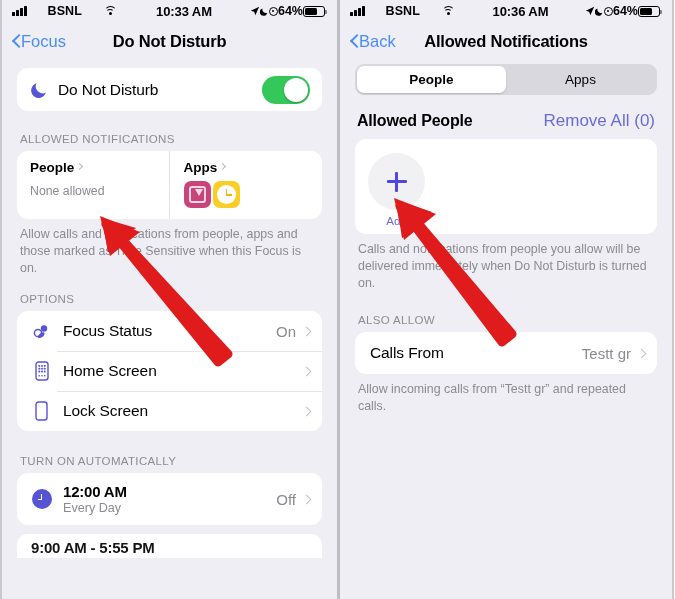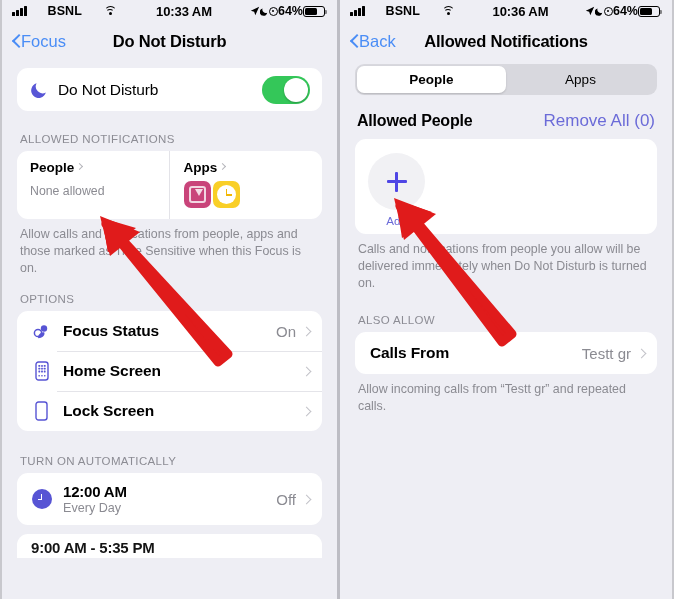--- a/index.html
+++ b/index.html
@@ -163,21 +163,21 @@
   .list-row {
     height: 40px; display: flex; align-items: center;
     padding: 0 12px 0 14px; position: relative;
   }
   .list-row + .list-row::before {
     content:""; position: absolute; left: 40px; right: 0; top: 0;
     height: 1px; background: #e4e4e9;
   }
   .row-icon { width: 21px; margin-right: 11px; flex: none;
               display: flex; align-items: center; justify-content: center; }
-  .row-label { font-size: 15.5px; color: #000; letter-spacing: -.1px; font-weight: bold; }
+  .row-label { font-size: 15.5px; color: #000; letter-spacing: -.1px; }
   .row-val { margin-left: auto; font-size: 15px; color: #8b8b92; margin-right: 7px; }
   .chev-g {
     display: inline-block; width: 7px; height: 7px;
     border-top: 1.8px solid #c2c2c8; border-right: 1.8px solid #c2c2c8;
     transform: rotate(45deg); flex: none;
   }
   .schedule-row { height: 52px; }
   .sched-text .t1 { font-size: 15px; font-weight: bold; color: #000; letter-spacing: -.2px; }
   .sched-text .t2 { font-size: 12.6px; color: #8b8b92; margin-top: 1px; }
   .clock-ic { width: 20px; height: 20px; border-radius: 50%; background: #5754d4;
@@ -384,21 +384,21 @@
         <span class="sched-text">
           <div class="t1">12:00 AM</div>
           <div class="t2">Every Day</div>
         </span>
         <span class="row-val">Off</span>
         <span class="chev-g"></span>
       </div>
     </div>
 
     <div class="bottom-peek">
-      <div class="t1">9:00 AM - 5:35 PM</div>
+      <div class="t1">9:00 AM - 5:55 PM</div>
     </div>
 
     <svg class="arrows" width="337" height="599" viewBox="0 0 337 599">
       <g>
         <path d="M222 358 L118 240 L134 228 L100 218 L106 252 L121 241 L214 364 Z" fill="#e01b1b"></path>
         <path d="M100 218 L106 252 L121 241 Z" fill="#e01b1b"></path>
         <path d="M104 224 L216 362 L226 354 L113 232 Z" fill="#e01b1b" stroke="#e01b1b" stroke-width="9" stroke-linejoin="round"></path>
         <path d="M98 216 L108 256 L138 232 Z" fill="#e01b1b"></path>
       </g>
     </svg>

